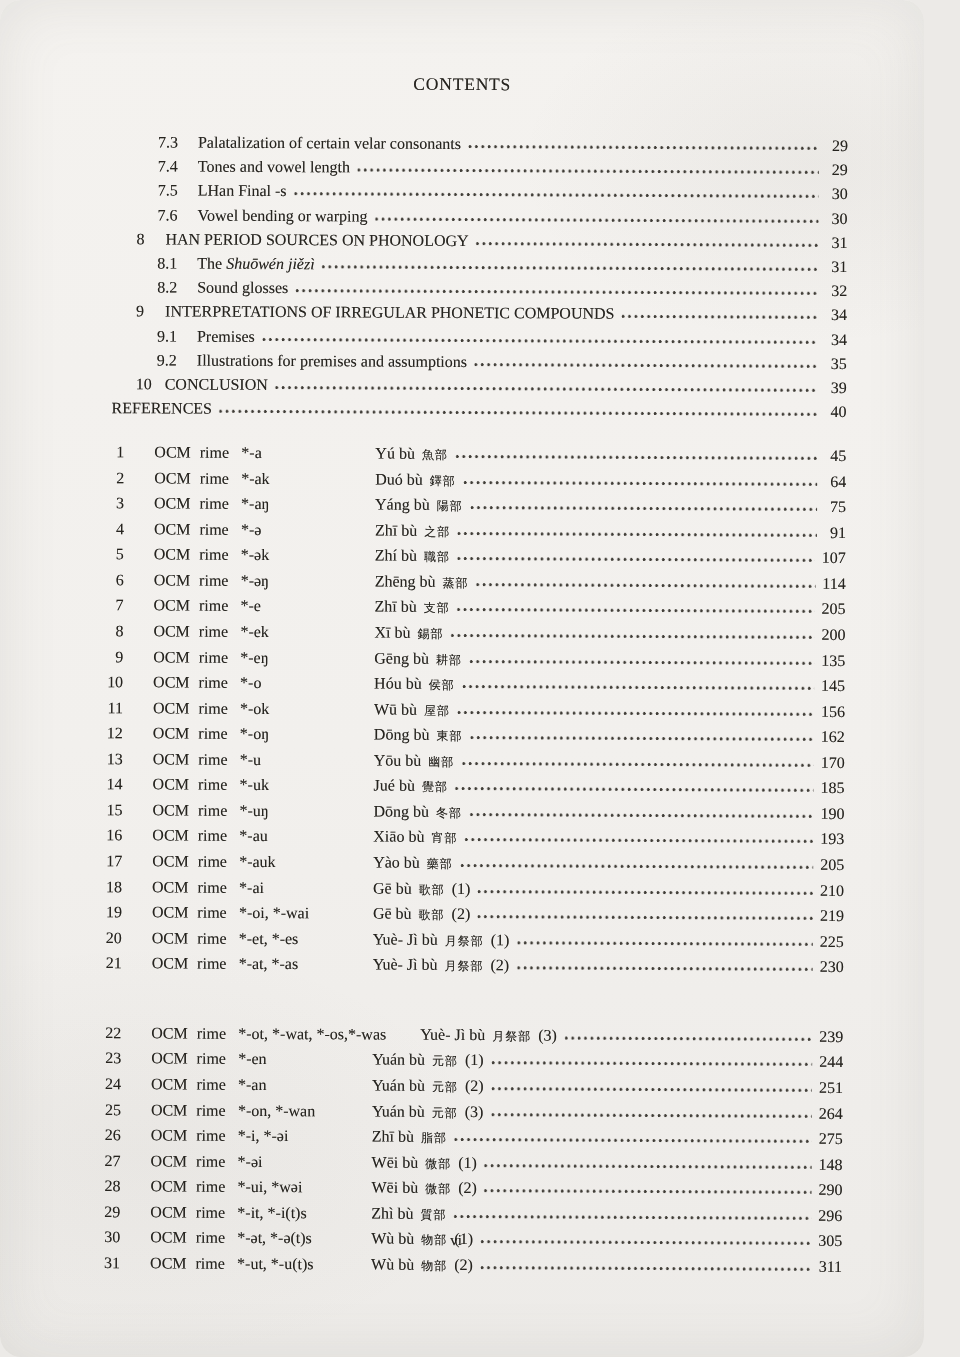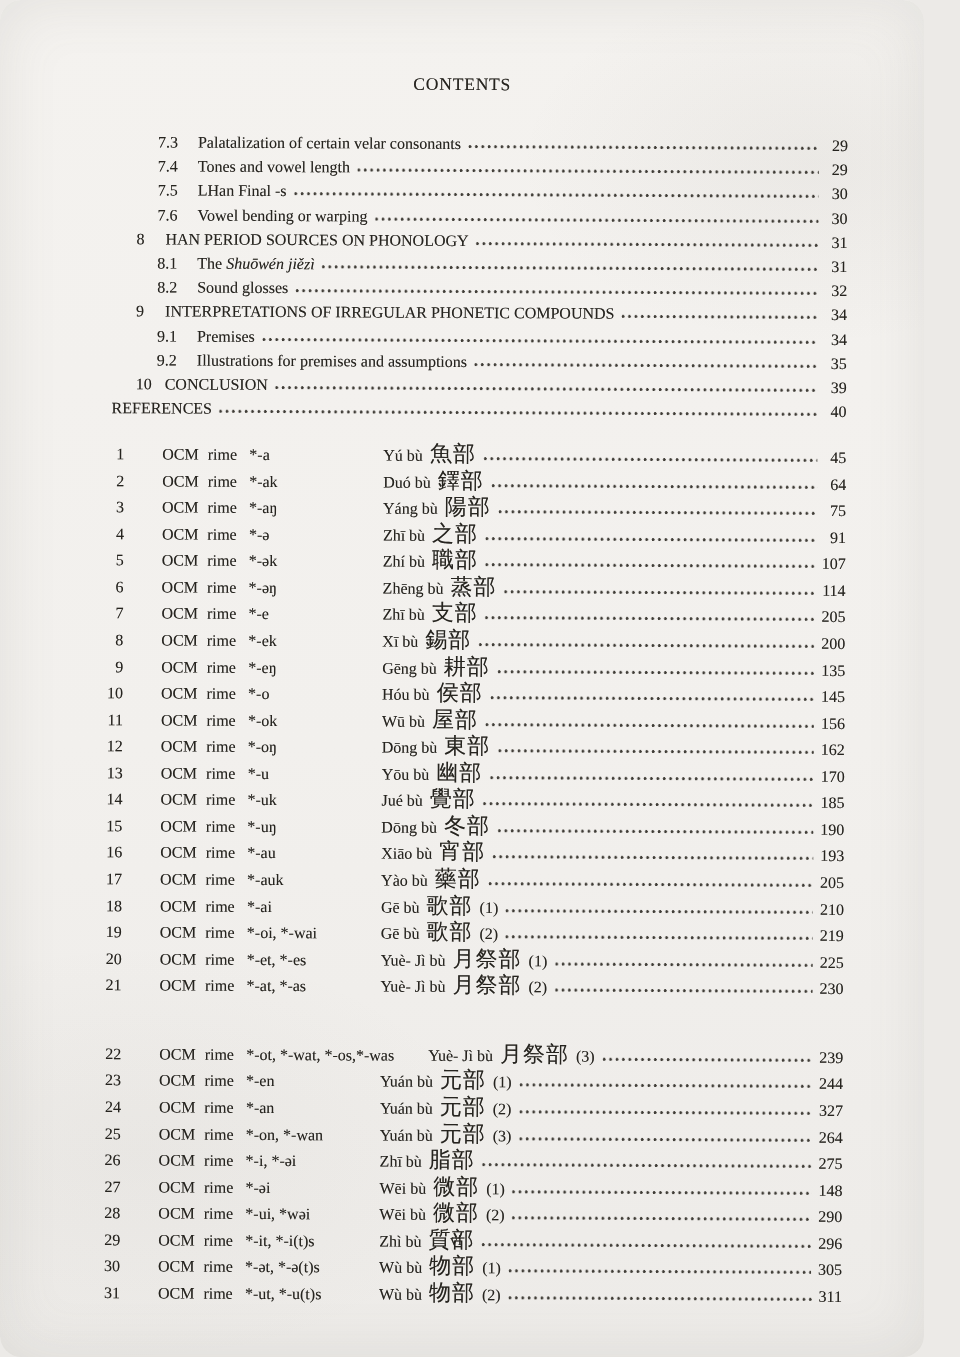--- a/index.html
+++ b/index.html
@@ -43,25 +43,25 @@
   .row.lvl-sub .t-num { flex: 0 0 40px; }
   .row.lvl-sec { padding-left: 20px; }
   .row.lvl-sec .t-num { flex: 0 0 29px; padding-left: 4px; }
   .row.lvl-top { padding-left: 0; }
   .t-num { flex: 0 0 auto; }
   .t-title { flex: 0 0 auto; }
   .t-title i { font-style: italic; text-align: center; }
 
   
   .o-num { flex: 0 0 26px; text-align: right; }
-  .o-label { flex: 0 0 78px; margin-left: 38px; word-spacing: 5px; }
+  .o-label { flex: 0 0 78px; margin-left: 30px; word-spacing: 5px; }
   .o-rime { flex: 0 0 auto; min-width: 130px; margin-left: 9px; }
   .o-rime.wide-gap { margin-right: 30px; margin-top: 44px; }
   .o-name { flex: 0 0 auto; margin-left: 4px; }
-  .cjk { font-size: 22px; margin-left: 7px; letter-spacing: 1px; }
+  .cjk { font-size: 12px; margin-left: 7px; letter-spacing: 1px; }
   .o-suffix { margin-left: 7px; }
 
   .dots {
     flex: 1 1 auto; height: 5px; align-self: baseline;
     margin: 0 7px 0 7px;
     background-image: radial-gradient(circle at 2px 2.6px, #3f3c36 1.15px, rgba(63,60,54,0) 1.7px);
     background-size: 6.4px 5px; background-repeat: repeat-x; background-position: left bottom;
   }
   .pg { flex: 0 0 auto; min-width: 22px; text-align: right; }
 
@@ -336,21 +336,21 @@
           <span class="o-name">Yuán bù<span class="cjk">元部</span><span class="o-suffix">(1)</span></span>
           <span class="dots"></span>
           <span class="pg">244</span>
         </div>
         <div class="row ocm-row">
           <span class="o-num">24</span>
           <span class="o-label">OCM rime</span>
           <span class="o-rime">*-an</span>
           <span class="o-name">Yuán bù<span class="cjk">元部</span><span class="o-suffix">(2)</span></span>
           <span class="dots"></span>
-          <span class="pg">327</span>
+          <span class="pg">251</span>
         </div>
         <div class="row ocm-row">
           <span class="o-num">25</span>
           <span class="o-label">OCM rime</span>
           <span class="o-rime">*-on, *-wan</span>
           <span class="o-name">Yuán bù<span class="cjk">元部</span><span class="o-suffix">(3)</span></span>
           <span class="dots"></span>
           <span class="pg">264</span>
         </div>
         <div class="row ocm-row">

